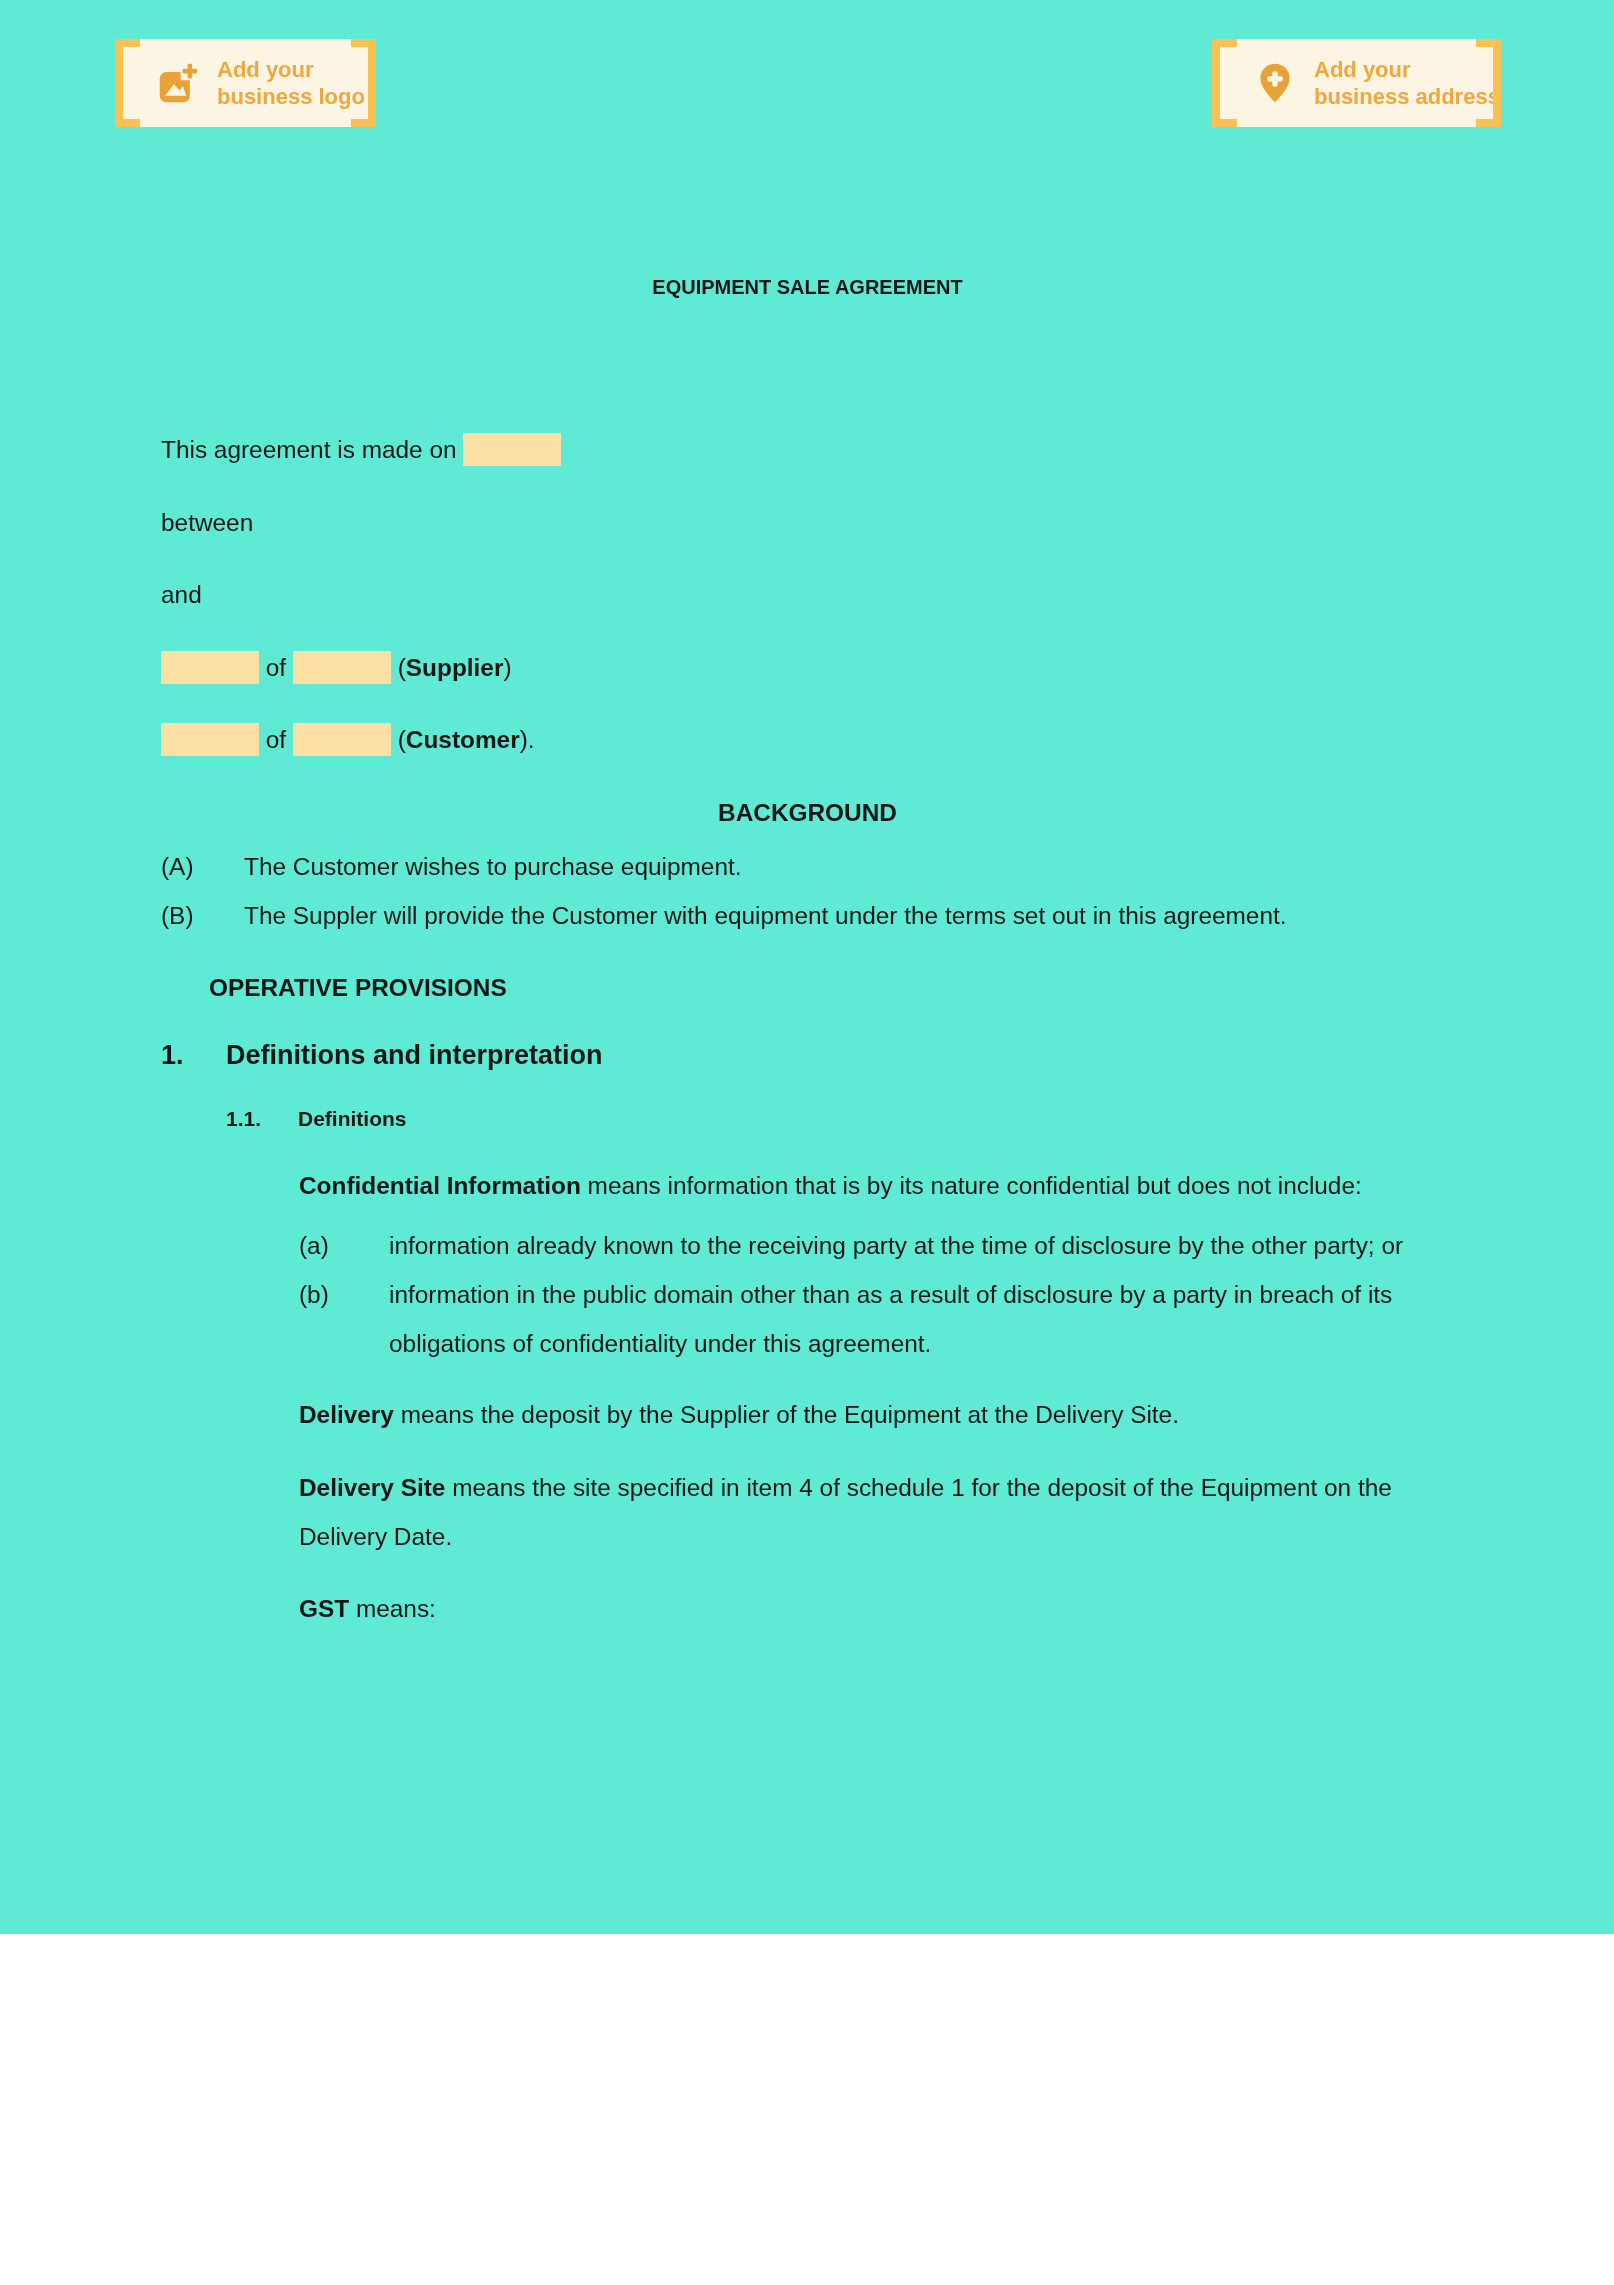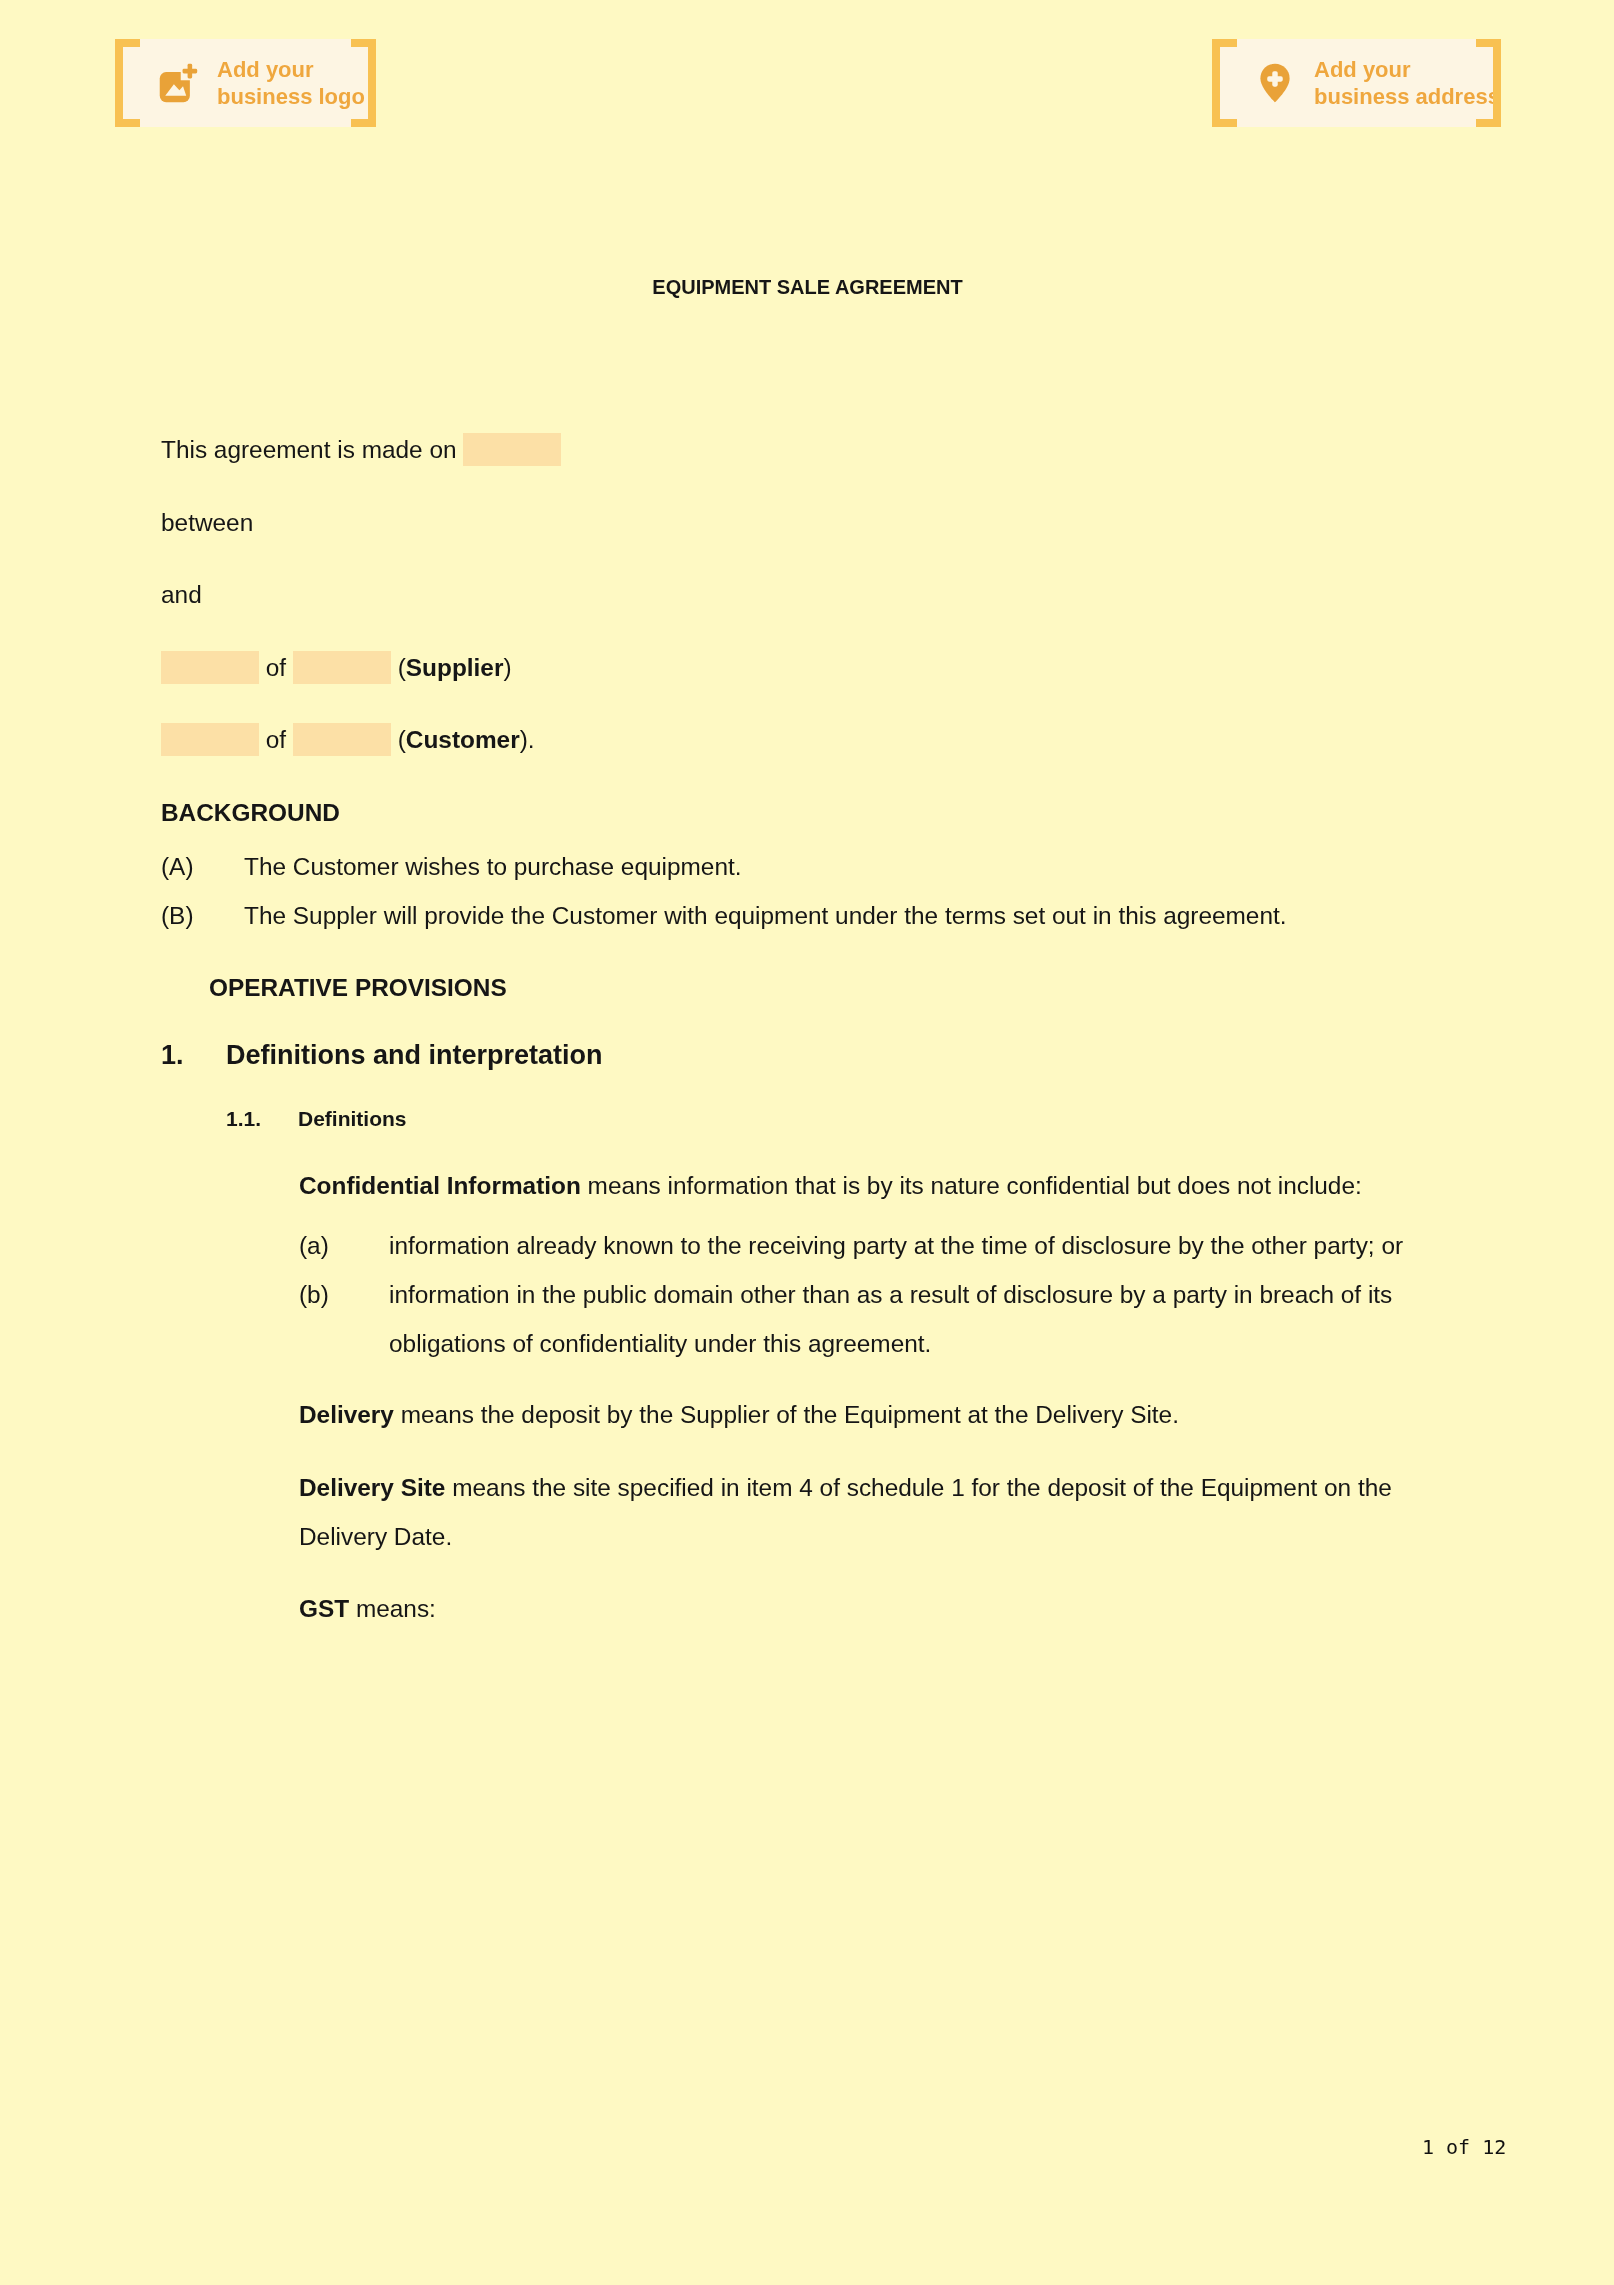--- a/index.html
+++ b/index.html
@@ -1,19 +1,19 @@
 <!DOCTYPE html>
 <html style="font-size:14.5px"><head>
 <meta charset="utf-8">
 <style>
   html,body { margin:0; padding:0; background:#ffffff; }
   .page {
     position:relative;
-    width:1615px; height:2285px;
-    background:#fef9c3;
+    width:1615px; height:1934px;
+    background:#5eead4;
     font-family:"Liberation Sans", sans-serif;
     color:#161616;
     overflow:hidden;
   }
 
   
   .callout {
     position:absolute; top:39px; height:88px;
     background:#FDF5E3;
     display:flex; align-items:center;
@@ -44,21 +44,21 @@
     text-align:center; margin:0 0 121px 0;
   }
   p { margin:0 0 23.5px 0; }
 
   .hl {
     display:inline-block; width:98px; height:33px;
     background:#FCE0A6; vertical-align:-8.1px;
   }
 
   .bheading { font-weight:bold; }
-  .mb6  { margin-bottom:5.4px; }
+  .mb6  { margin-bottom:5.4px;text-align:center; }
   .mb20 { margin-bottom:18px;margin-left:48px; }
 
   .hang { display:flex; margin:0; }
   .hang .mk { flex:0 0 83px; }
   .hang .tx { flex:1; }
   .list-block { margin-bottom:23.5px; }
 
   .sec {
     display:flex; font-size:27px; line-height:51px;
     font-weight:bold; margin:0 0 12.7px 0;

